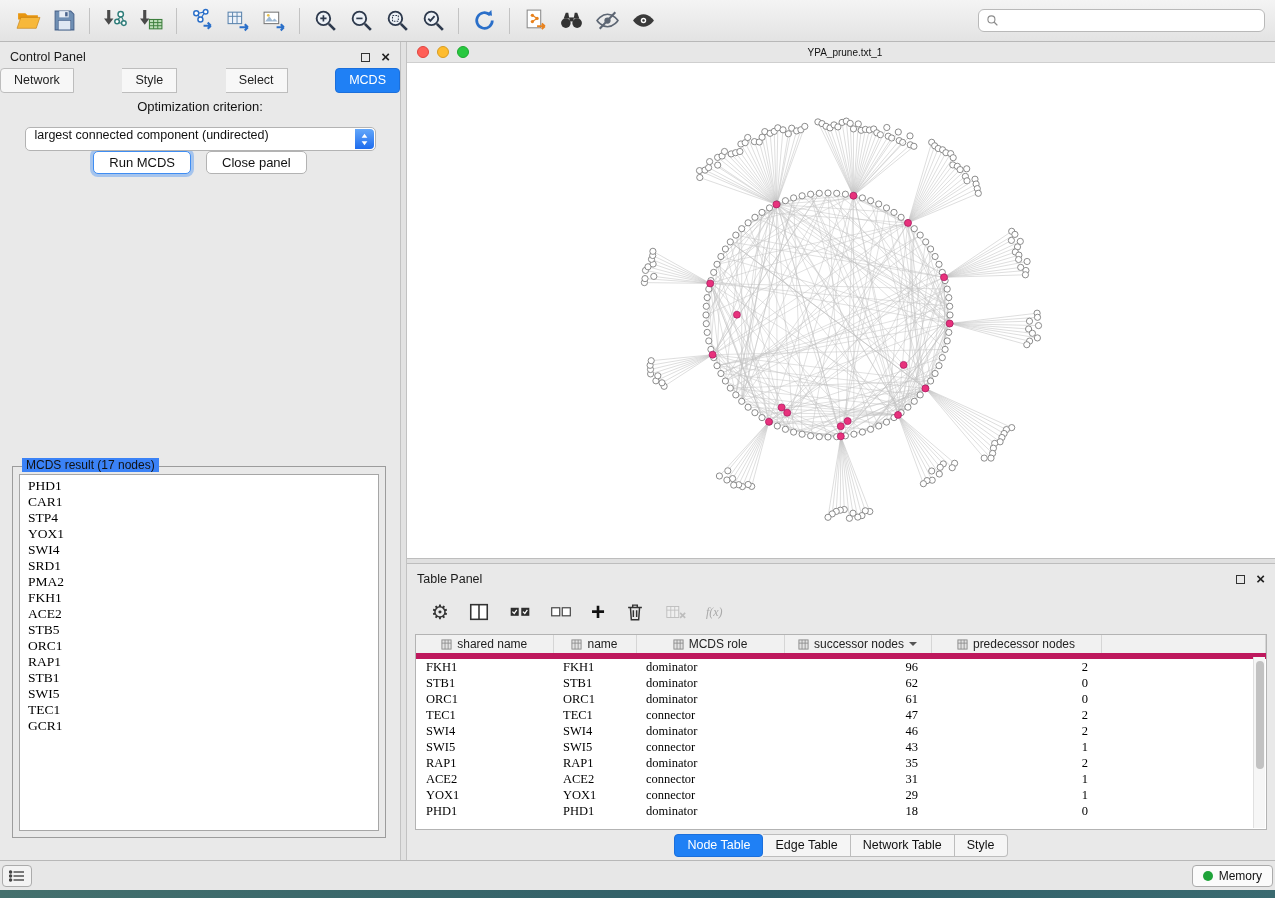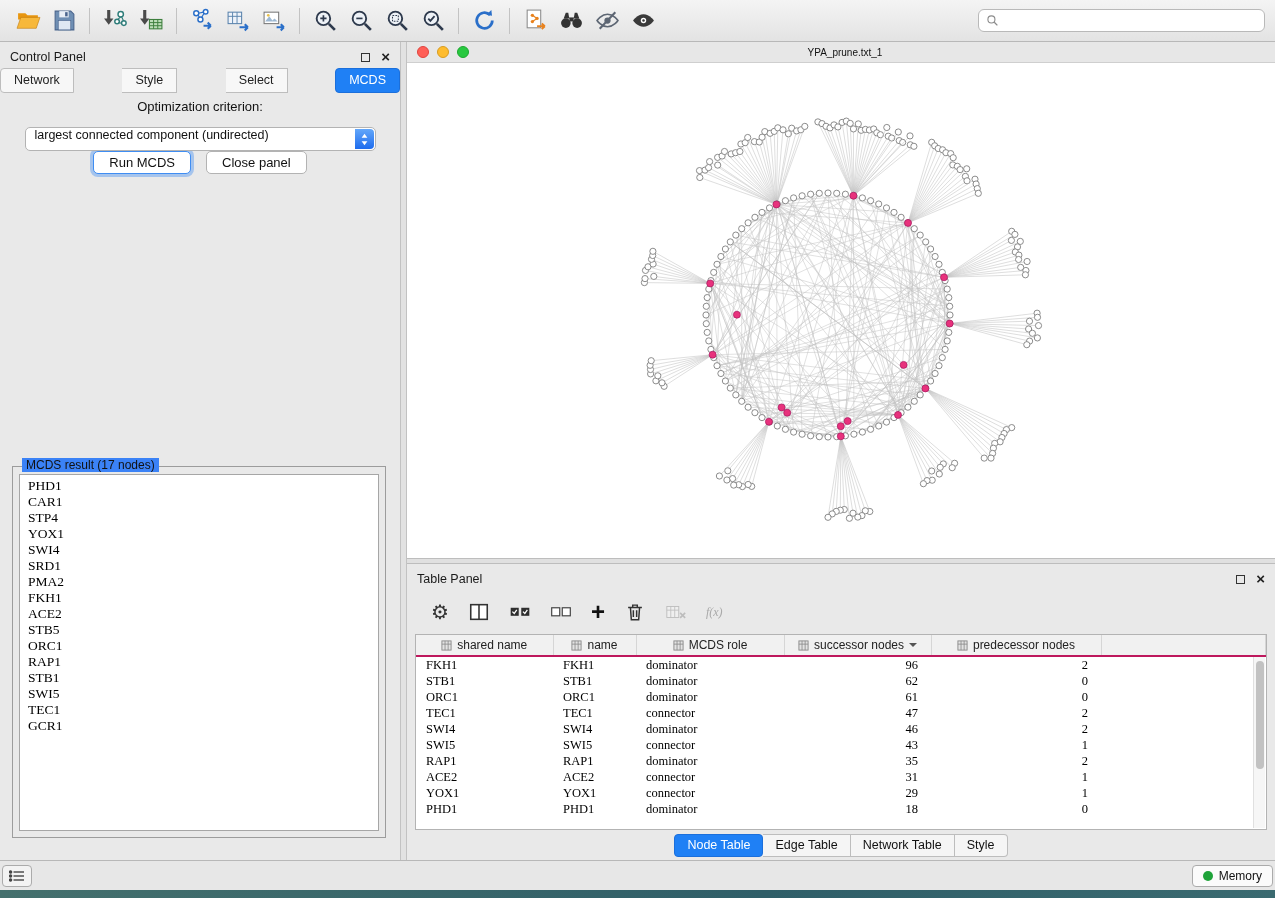--- a/index.html
+++ b/index.html
@@ -86,21 +86,21 @@
   .tptool { height:44px; flex:0 0 44px; display:flex; align-items:center; gap:19px; padding-left:24px;
             background:#e9e9e9; }
   .ticon { display:flex; align-items:center; justify-content:center; }
   .ticon svg { width:22px; height:22px; }
   .gear { font-size:20px; color:#333; line-height:20px; }
   .plus { font-size:24px; font-weight:bold; color:#111; line-height:20px; }
   .fx { font-family:"Liberation Serif", serif; font-style:italic; font-size:12px; color:#a9a9a9; }
 
   .twrap { flex:1; margin:0 8px; background:#fff; border:1px solid #b3b3b3; position:relative; overflow:hidden; }
   table { border-collapse:collapse; width:100%; table-layout:fixed; }
-  thead th { height:21px; background:#f1f1f1; border-right:1px solid #d6d6d6; border-bottom:2px solid #be185d;
+  thead th { height:21px; background:#f1f1f1; border-right:1px solid #d6d6d6; border-bottom:6px solid #be185d;
              font-size:12px; font-weight:normal; color:#222; }
   thead th .hwrap { display:flex; align-items:center; justify-content:center; gap:5px; }
   thead th svg.sorti { width:11px; height:11px; }
   .chev { width:0; height:0; border:4px solid transparent; border-top-color:#555; margin-top:4px; }
   tbody td { height:16px; line-height:16px; font-family:"Liberation Serif", serif; font-size:12.5px;
              color:#000; padding:0 10px; white-space:nowrap; overflow:hidden; }
   tbody td.num { text-align:right; padding-right:13px; }
   .vscroll { position:absolute; right:1px; top:22px; bottom:1px; width:12px; background:#f6f6f6;
              border-left:1px solid #e0e0e0; }
   .vthumb { position:absolute; left:1.5px; right:1.5px; top:4px; height:108px; background:#c2c2c2; border-radius:5px; }

